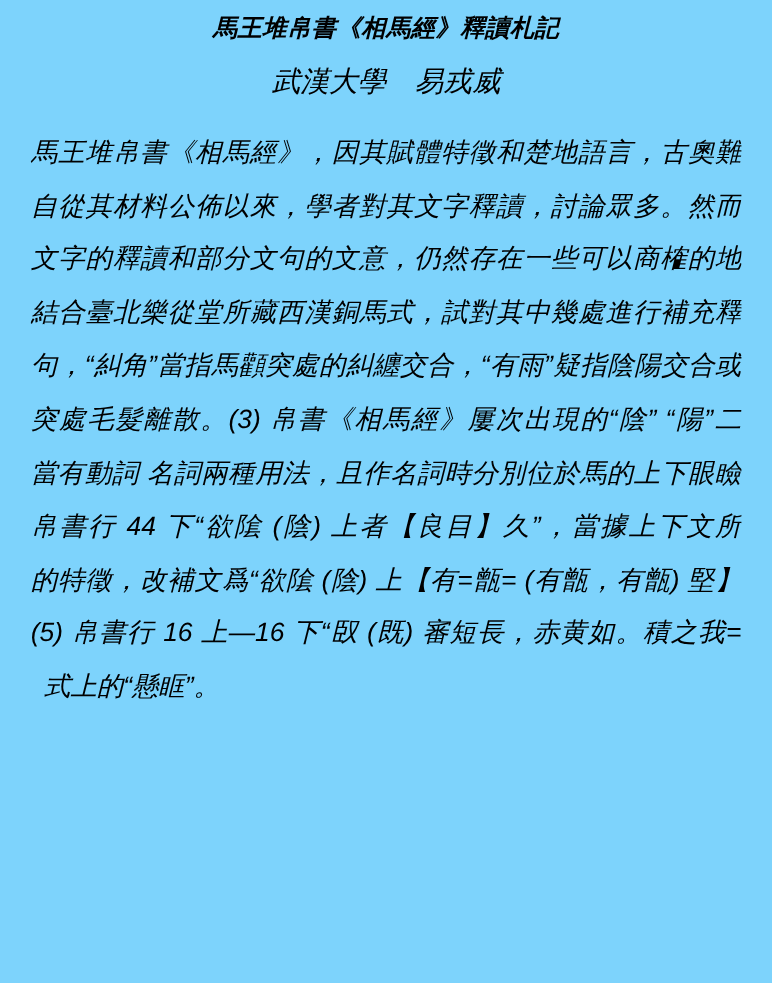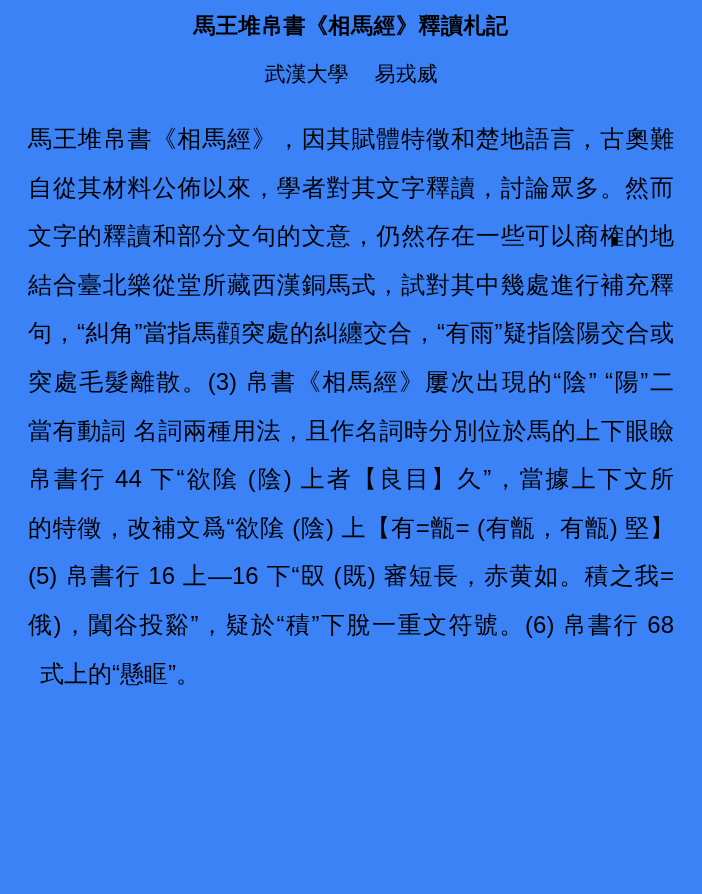--- a/index.html
+++ b/index.html
@@ -4,37 +4,38 @@
 <style>
   html, body {
     margin: 0;
     padding: 0;
     background: #ffffff;
   }
   .page {
     position: relative;
     width: 702px;
     height: 894px;
-    background: #3b82f6;
+    background: #7dd3fc;
     color: #000000;
     font-family: "Liberation Sans", sans-serif;
     box-sizing: border-box;
     padding: 10px 28px 0 28px;
     overflow: hidden;
+    font-style: italic;
   }
   .title {
     text-align: center;
     font-weight: bold;
     font-size: 22px;
     line-height: 32px;
     letter-spacing: 0.5px;
   }
   .byline {
     text-align: center;
-    font-size: 21px;
+    font-size: 26px;
     line-height: 28px;
     margin-top: 18px;
   }
   .byline .affiliation {
     margin-right: 26px;
   }
   .body-text {
     margin-top: 27px;
     font-size: 24px;
   }
@@ -66,17 +67,16 @@
     <div class="line">馬王堆帛書《相馬經》，因其賦體特徵和楚地語言，古奧難解。</div>
     <div class="line">自從其材料公佈以來，學者對其文字釋讀，討論眾多。然而其中部分</div>
     <div class="line">文字的釋讀和部分文句的文意，仍然存在一些可以商榷的地方。本文</div>
     <div class="line">結合臺北樂從堂所藏西漢銅馬式，試對其中幾處進行補充釋讀和討論</div>
     <div class="line">句，“糾角”當指馬顴突處的糾纏交合，“有雨”疑指陰陽交合或顴</div>
     <div class="line">突處毛髮離散。(3) 帛書《相馬經》屢次出現的“陰” “陽”二詞，</div>
     <div class="line">當有動詞 名詞兩種用法，且作名詞時分別位於馬的上下眼瞼處。(4)</div>
     <div class="line">帛書行 44 下“欲隂 (陰) 上者【良目】久”，當據上下文所示“陰”</div>
     <div class="line">的特徵，改補文爲“欲隂 (陰) 上【有=甑= (有甑，有甑) 堅】久”。</div>
     <div class="line">(5) 帛書行 16 上—16 下“臤 (既) 審短長，赤黄如。積之我= (俄</div>
-    <div class="line">俄)，闐谷投谿”，疑於“積”下脫一重文符號。(6) 帛書行 68</div>
     <div class="line last-line">式上的“懸眶”。</div>
   </div>
 
 </div>
 
 </body></html>

